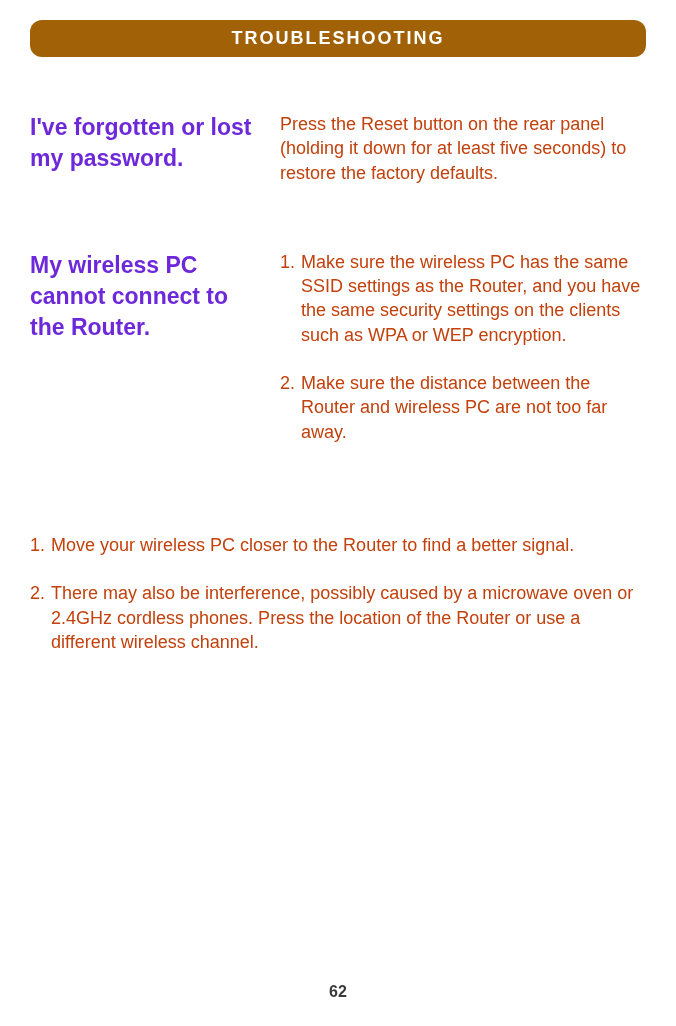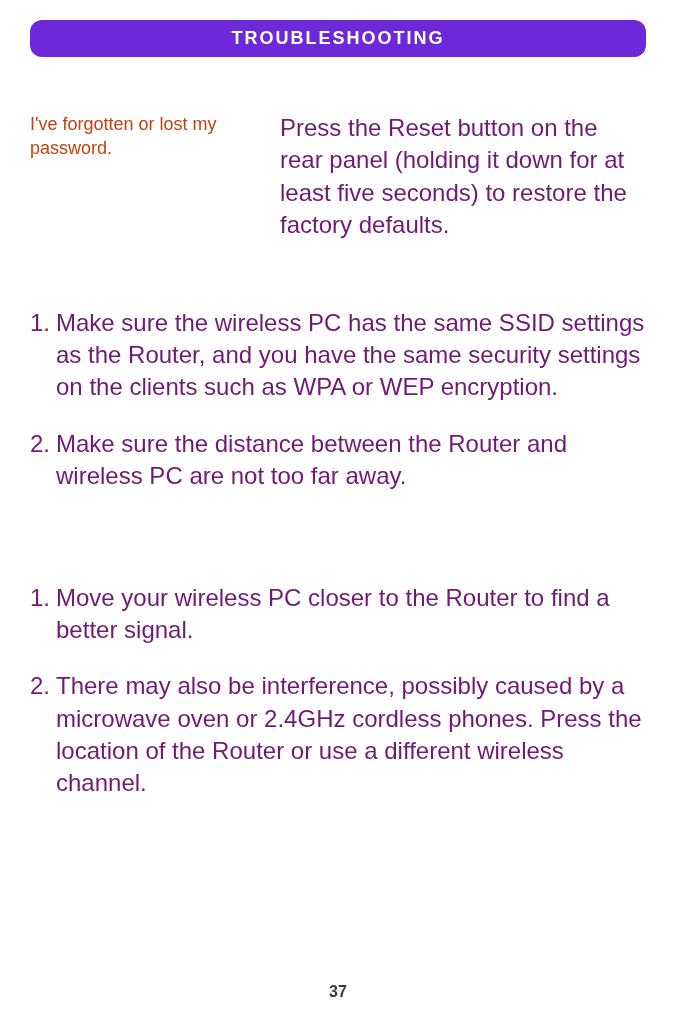--- a/index.html
+++ b/index.html
@@ -9,47 +9,47 @@
     }
     body {
       width: 676px;
       height: 1026px;
       background: #ffffff;
       font-family: Arial, Helvetica, sans-serif;
       position: relative;
       padding: 20px 30px;
     }
     .header-bar {
-      background: #6d28d9;
+      background: #a16207;
       color: #ffffff;
       text-align: center;
       padding: 8px 12px;
       border-radius: 12px;
       font-weight: bold;
       font-size: 18px;
       letter-spacing: 2px;
       margin-bottom: 55px;
     }
     .content-row {
       display: flex;
       margin-bottom: 65px;
     }
     .left-col {
       width: 250px;
       flex-shrink: 0;
-      font-weight: normal;
-      font-size: 18px;
-      color: #c2410c;
+      font-weight: bold;
+      font-size: 23px;
+      color: #6d28d9;
       line-height: 1.35;
       padding-right: 20px;
     }
     .right-col {
       flex: 1;
-      font-size: 24px;
-      color: #701a75;
+      font-size: 18px;
+      color: #c2410c;
       line-height: 1.35;
     }
     .step {
       display: flex;
       margin-bottom: 24px;
     }
     .step-num {
       flex-shrink: 0;
       margin-right: 6px;
     }
@@ -71,20 +71,21 @@
 <body>
 
 <div class="header-bar">TROUBLESHOOTING</div>
 
 <div class="content-row">
   <div class="left-col">I've forgotten or lost my password.</div>
   <div class="right-col">Press the Reset button on the rear panel (holding it down for at least five seconds) to restore the factory defaults.</div>
 </div>
 
 <div class="content-row">
+  <div class="left-col">My wireless PC cannot connect to the Router.</div>
   <div class="right-col">
     <div class="step">
       <div class="step-num">1.</div>
       <div class="step-text">Make sure the wireless PC has the same SSID settings as the Router, and you have the same security settings on the clients such as WPA or WEP encryption.</div>
     </div>
     <div class="step">
       <div class="step-num">2.</div>
       <div class="step-text">Make sure the distance between the Router and wireless PC are not too far away.</div>
     </div>
   </div>
@@ -96,13 +97,13 @@
       <div class="step-num">1.</div>
       <div class="step-text">Move your wireless PC closer to the Router to find a better signal.</div>
     </div>
     <div class="step">
       <div class="step-num">2.</div>
       <div class="step-text">There may also be interference, possibly caused by a microwave oven or 2.4GHz cordless phones. Press the location of the Router or use a different wireless channel.</div>
     </div>
   </div>
 </div>
 
-<div class="page-number">37</div>
+<div class="page-number">62</div>
 
 </body></html>

